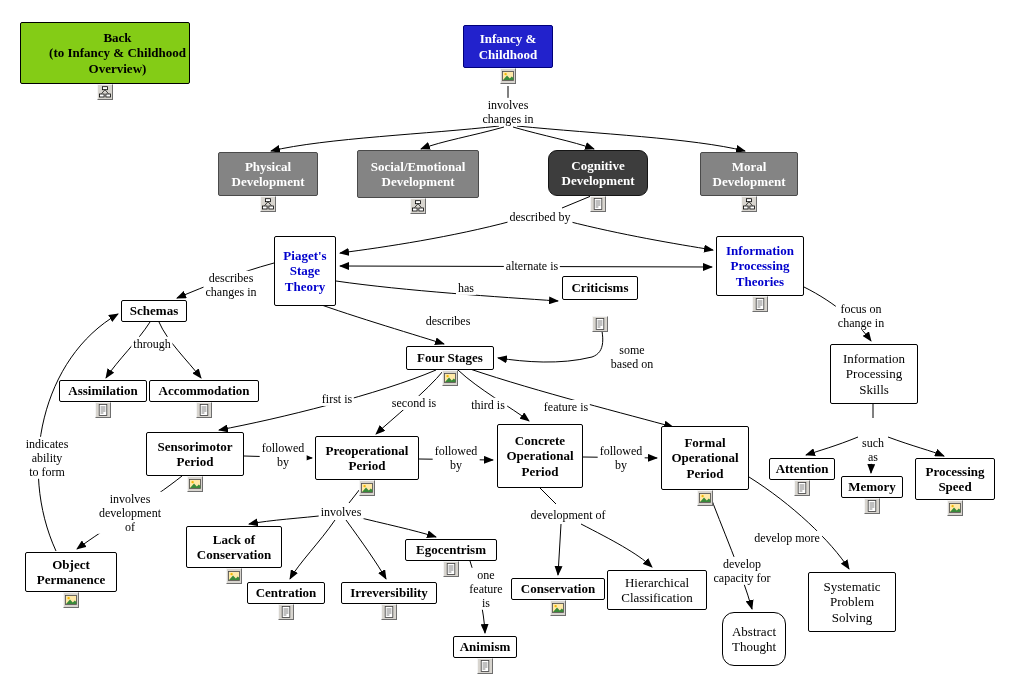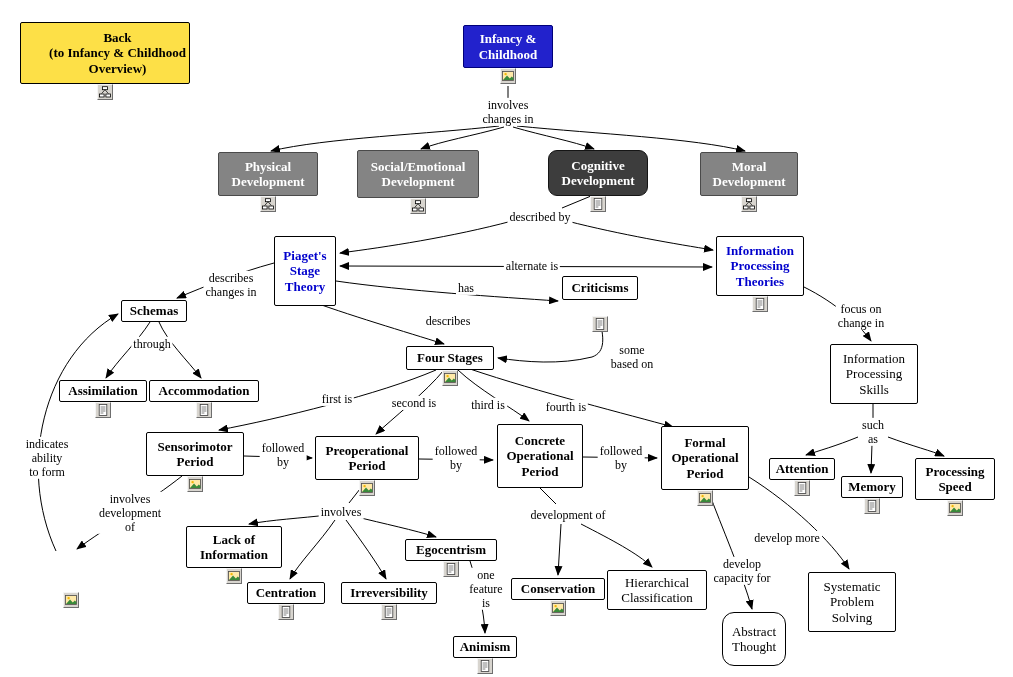--- a/index.html
+++ b/index.html
@@ -8,21 +8,21 @@
   body { width: 1013px; height: 677px; font-family: "Liberation Serif", serif; }
   #canvas { position: relative; width: 1013px; height: 677px; overflow: hidden; background: #fff; }
   #edge-layer { position: absolute; left: 0; top: 0; width: 1013px; height: 677px; }
   .edge { fill: none; stroke: #000; stroke-width: 1; }
   .node {
     position: absolute; display: flex; align-items: center; justify-content: center;
     text-align: center; border: 1px solid #000; border-radius: 2px;
     background: #fff; color: #000; font-size: 13px; font-weight: bold;
     line-height: 1.16; white-space: pre-line; padding: 1px 2px;
   }
-  .node.style-back      { background: #fde047; padding-left: 27px; }
+  .node.style-back      { background: #84cc16; padding-left: 27px; }
   .node.style-blue      { background: #2222cc; color: #fff; border-color: #00007a; }
   .node.style-gray      { background: #848484; color: #fff; border-color: #4a4a4a; }
   .node.style-dark      { background: #3d3d3d; color: #fff; border-color: #151515; border-radius: 9px; }
   .node.style-whiteblue { color: #0000cc; }
   .node.style-plain     { font-weight: normal; }
   .link-label {
     position: absolute; transform: translate(-50%, -50%);
     background: #fff; color: #000; font-size: 12px; line-height: 1.18;
     text-align: center; white-space: pre-line; padding: 0 2px;
   }
@@ -232,29 +232,31 @@
     <div class="node style-white" style="left: 661px; top: 426px; width: 88px; height: 64px;"><span>Formal
 Operational
 Period</span></div>
     <div class="resource-icon" style="left: 697px; top: 490px;">
       <svg viewBox="0 0 12 12" width="12" height="12">
         <rect x="0.5" y="1.5" width="11" height="9" fill="#ffe9a8" stroke="#4a4a4a" stroke-width="0.8"></rect>
         <circle cx="3.6" cy="4.1" r="1.2" fill="#f2b705"></circle>
         <path d="M1,10 L5,5.5 L7.8,8.4 L9.8,6.4 L11.4,8 L11.4,10 z" fill="#3a8a3a"></path>
       </svg>
     </div>
+    <div class="node style-white" style="left: 25px; top: 552px; width: 92px; height: 40px;"><span>Object
+Permanence</span></div>
     <div class="resource-icon" style="left: 63px; top: 592px;">
       <svg viewBox="0 0 12 12" width="12" height="12">
         <rect x="0.5" y="1.5" width="11" height="9" fill="#ffe9a8" stroke="#4a4a4a" stroke-width="0.8"></rect>
         <circle cx="3.6" cy="4.1" r="1.2" fill="#f2b705"></circle>
         <path d="M1,10 L5,5.5 L7.8,8.4 L9.8,6.4 L11.4,8 L11.4,10 z" fill="#3a8a3a"></path>
       </svg>
     </div>
     <div class="node style-white" style="left: 186px; top: 526px; width: 96px; height: 42px;"><span>Lack of
-Information</span></div>
+Conservation</span></div>
     <div class="resource-icon" style="left: 226px; top: 568px;">
       <svg viewBox="0 0 12 12" width="12" height="12">
         <rect x="0.5" y="1.5" width="11" height="9" fill="#ffe9a8" stroke="#4a4a4a" stroke-width="0.8"></rect>
         <circle cx="3.6" cy="4.1" r="1.2" fill="#f2b705"></circle>
         <path d="M1,10 L5,5.5 L7.8,8.4 L9.8,6.4 L11.4,8 L11.4,10 z" fill="#3a8a3a"></path>
       </svg>
     </div>
     <div class="node style-white" style="left: 247px; top: 582px; width: 78px; height: 22px;"><span>Centration</span></div>
     <div class="resource-icon" style="left: 278px; top: 604px;">
       <svg viewBox="0 0 12 12" width="12" height="12">
@@ -352,35 +354,35 @@
     <div class="link-label" style="left: 231px; top: 285px;">describes
 changes in</div>
     <div class="link-label" style="left: 152px; top: 344px;">through</div>
     <div class="link-label" style="left: 47px; top: 458px;">indicates
 ability
 to form</div>
     <div class="link-label" style="left: 448px; top: 321px;">describes</div>
     <div class="link-label" style="left: 337px; top: 399px;">first is</div>
     <div class="link-label" style="left: 414px; top: 403px;">second is</div>
     <div class="link-label" style="left: 488px; top: 405px;">third is</div>
-    <div class="link-label" style="left: 566px; top: 407px;">fourth is</div>
+    <div class="link-label" style="left: 566px; top: 407px;">feature is</div>
     <div class="link-label" style="left: 283px; top: 455px;">followed
 by</div>
     <div class="link-label" style="left: 456px; top: 458px;">followed
 by</div>
     <div class="link-label" style="left: 621px; top: 458px;">followed
 by</div>
     <div class="link-label" style="left: 130px; top: 513px;">involves
 development
 of</div>
     <div class="link-label" style="left: 341px; top: 512px;">involves</div>
     <div class="link-label" style="left: 486px; top: 589px;">one
 feature
 is</div>
     <div class="link-label" style="left: 568px; top: 515px;">development of</div>
     <div class="link-label" style="left: 742px; top: 571px;">develop
 capacity for</div>
     <div class="link-label" style="left: 787px; top: 538px;">develop more</div>
     <div class="link-label" style="left: 861px; top: 316px;">focus on
 change in</div>
-    <div class="link-label" style="left: 873px; top: 432px;">such
+    <div class="link-label" style="left: 873px; top: 450px;">such
 as</div>
   </div>
 
 </body></html>

